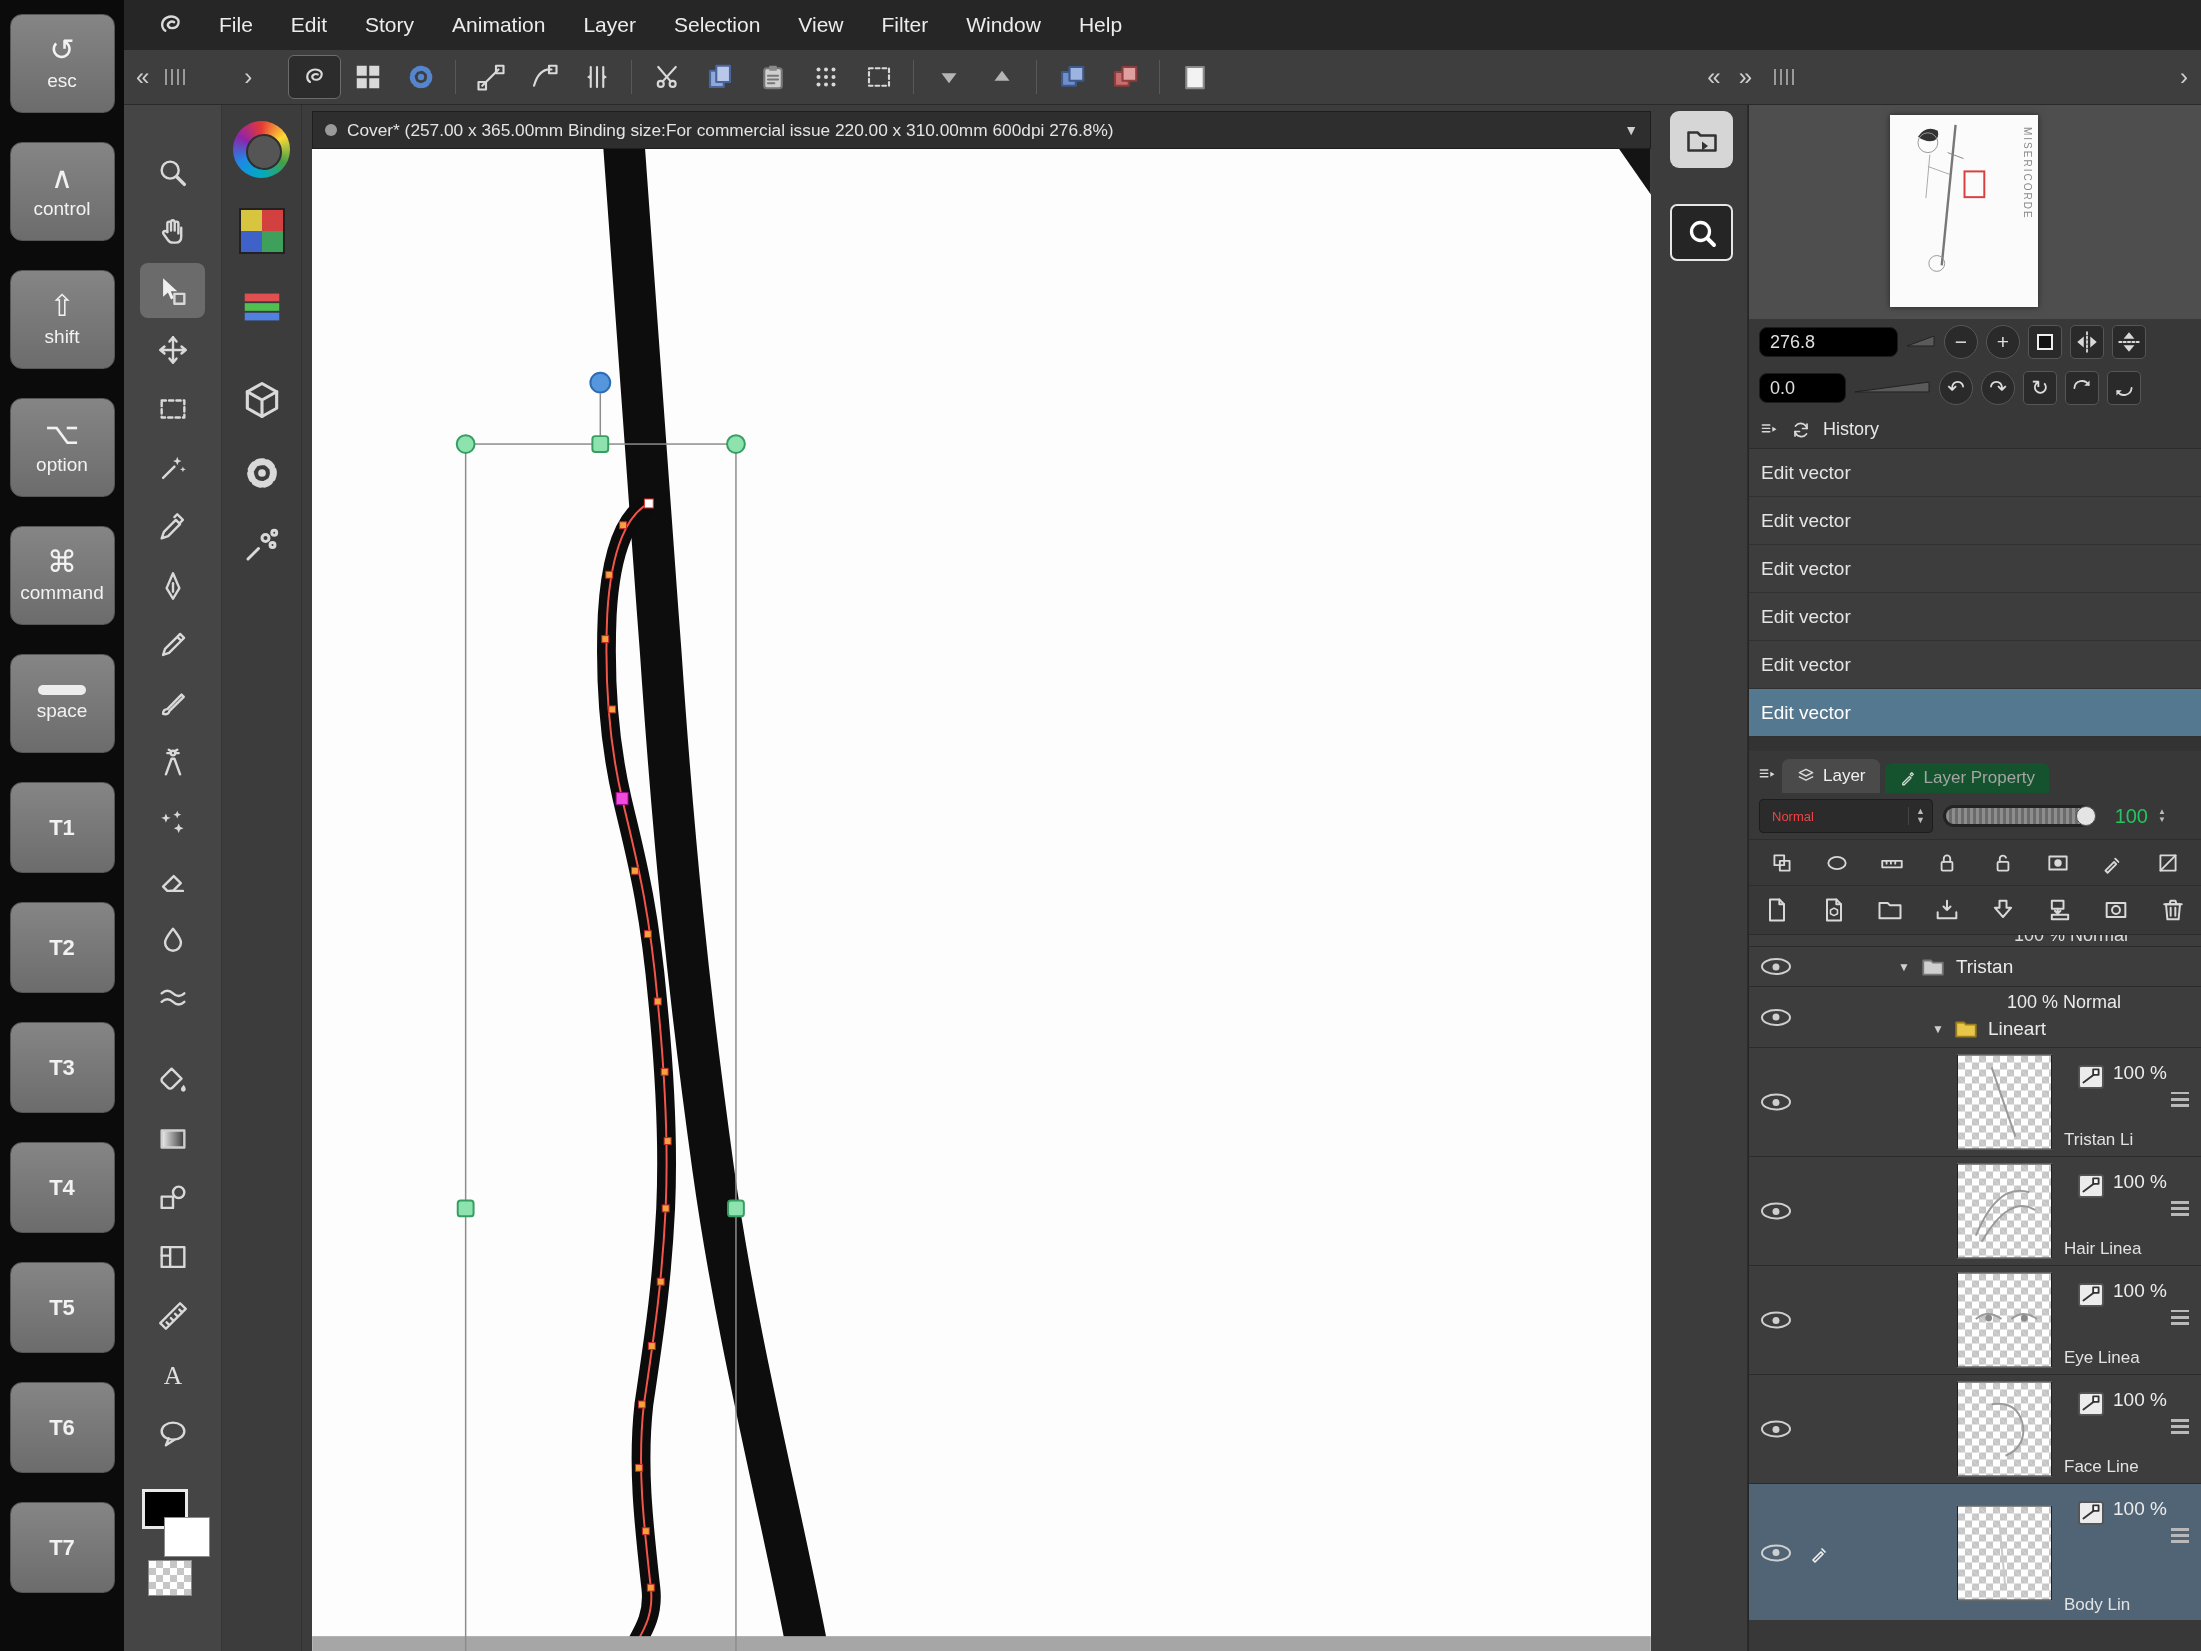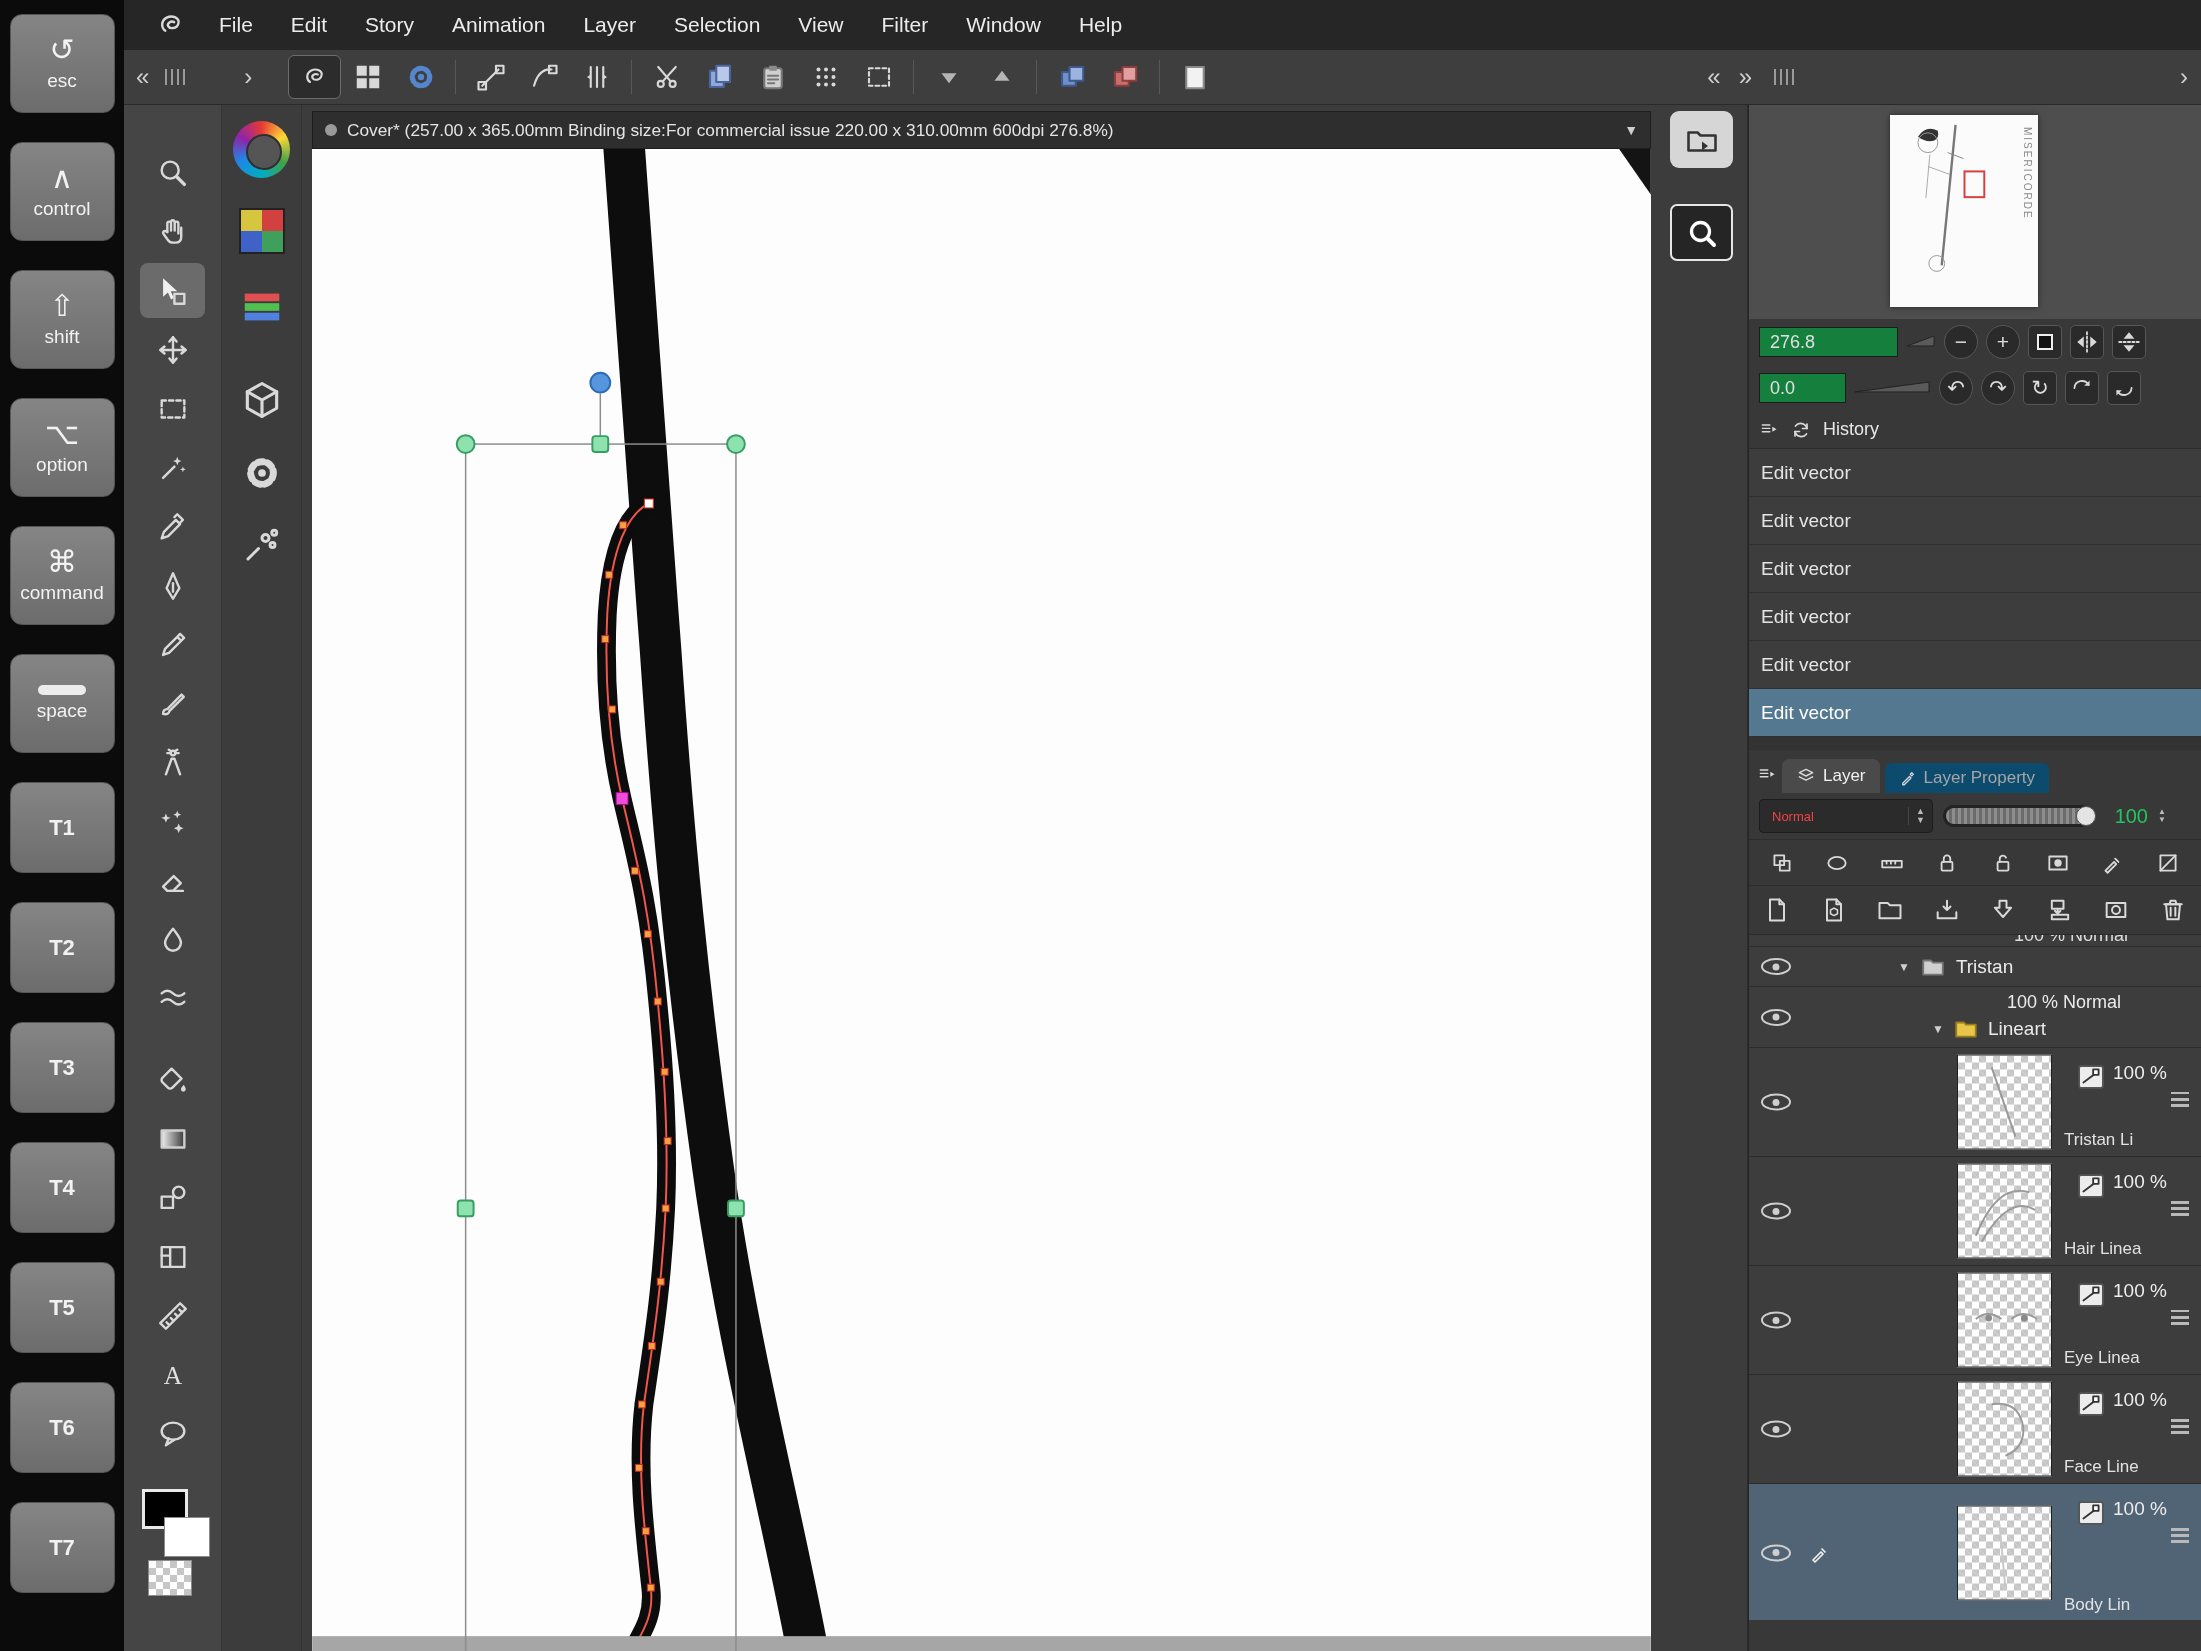--- a/index.html
+++ b/index.html
@@ -65,34 +65,34 @@
   #quickzoom-btn{position:absolute;left:13px;top:99px;width:63px;height:57px;background:#252525;border:2px solid #e6e6e6;border-radius:7px;display:flex;align-items:center;justify-content:center}
 
   
   #rightpanel{position:absolute;left:1748px;top:105px;width:453px;height:1546px;background:#383838;border-left:1px solid #262626;overflow:hidden}
   .phead{height:38px;display:flex;align-items:center;gap:10px;padding:0 10px;background:#383838;border-bottom:1px solid #2b2b2b}
   .ptitle{font-size:18px;color:#e8e8e8}
   #navthumb-area{height:214px;background:#4e4e4e;position:relative}
   #navthumb{position:absolute;left:141px;top:10px;width:148px;height:192px;background:#fbfbfb;box-shadow:0 0 6px rgba(0,0,0,.5)}
   #navthumb-text{position:absolute;right:5px;top:12px;writing-mode:vertical-rl;font-size:10px;letter-spacing:2px;color:#8a8a8a}
   .navrow{height:46px;display:flex;align-items:center;gap:8px;padding:0 10px}
-  .chip{height:30px;background:#15803d;border:1px solid #1c1c1c;border-radius:0;display:flex;align-items:center;padding:0 10px;font-size:18px;color:#e0e0e0}
+  .chip{height:30px;background:#000000;border:1px solid #1c1c1c;border-radius:8px;display:flex;align-items:center;padding:0 10px;font-size:18px;color:#e0e0e0}
   .wedge{flex:none}
   .nbtn{width:34px;height:34px;border-radius:17px;background:#2a2a2a;border:1px solid #565656;display:flex;align-items:center;justify-content:center;font-size:21px;color:#ddd;flex:none}
   .nbtn.square{border-radius:5px}
   .fit-in{width:16px;height:16px;border:2px solid #eee;background:#111}
 
   #history-list .hrow{height:48px;display:flex;align-items:center;padding-left:12px;font-size:19px;color:#e4e4e4;background:#3d3d3d;border-bottom:1px solid #313131}
   #history-list .hrow.sel{background:#54788f;color:#fff}
   #panelgap{height:14px;background:#333}
 
   #layertabs{height:42px;display:flex;align-items:flex-end;gap:5px;padding:0 8px;background:#383838}
   .ltab{display:flex;align-items:center;gap:7px;padding:0 14px;height:34px;border-radius:7px 7px 0 0;font-size:17px}
   .ltab.active{background:#4a4a4a;color:#f0f0f0}
-  .ltab.inactive{background:#0c4a6e;color:#a5a5a5;height:30px}
+  .ltab.inactive{background:#14532d;color:#a5a5a5;height:30px}
 
   #blendrow{height:46px;display:flex;align-items:center;gap:10px;padding:0 10px;background:#383838}
   #blendselect{width:174px;height:34px;background:#2b2b2b;border:1px solid #1d1d1d;border-radius:4px;display:flex;align-items:center}
   #blendselect .val{flex:1;padding-left:12px;font-size:13px;color:#ef4444}
   .stepper{width:24px;display:flex;flex-direction:column;align-items:center;line-height:1;border-left:1px solid #444}
   .stepper span{font-size:9px;color:#bbb}
   #opslider{width:149px;height:22px;border-radius:11px;background:#232323;position:relative}
   #opslider .fill{position:absolute;left:3px;top:3px;right:3px;bottom:3px;border-radius:8px;background:repeating-linear-gradient(90deg,#8d8d8d 0 3px,#6b6b6b 3px 6px)}
   #opslider .knob{position:absolute;right:-4px;top:50%;transform:translateY(-50%);width:20px;height:20px;border-radius:50%;background:#e4e4e4;border:1px solid #555}
   #opvalue{width:46px;text-align:right;font-size:20px;color:#22c55e}

